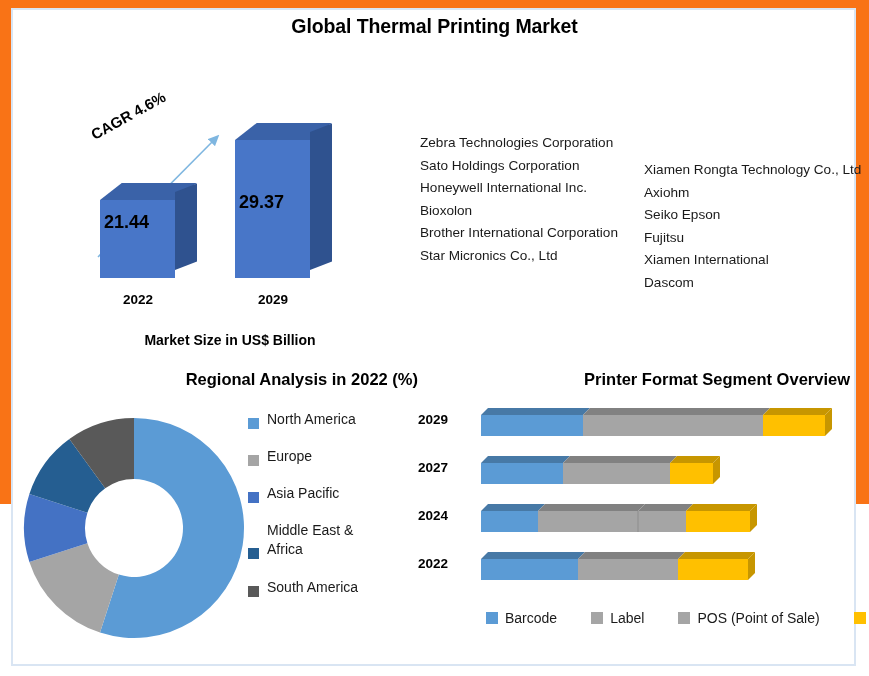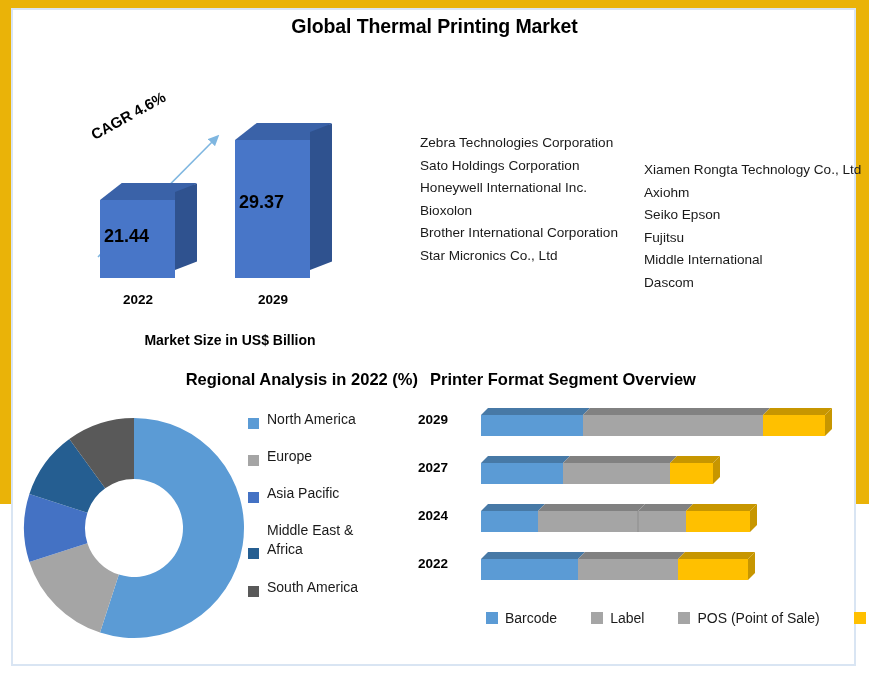--- a/index.html
+++ b/index.html
@@ -5,21 +5,21 @@
   * { box-sizing: border-box; margin: 0; padding: 0; }
   html, body {
     width: 869px; height: 676px;
     background: #ffffff;
     font-family: "Liberation Sans", sans-serif;
     overflow: hidden;
   }
   #page {
     position: relative;
     width: 869px; height: 504px;
-    background: #eab308;
+    background: #f97316;
   }
   #frame {
     position: absolute;
     left: 11px; top: 8px;
     width: 845px; height: 658px;
     border: 2px solid #d9e5f3;
     background: #ffffff;
   }
 
   
@@ -95,21 +95,21 @@
   }
   #donut-wrap { position: absolute; left: 18px; top: 412px; width: 228px; height: 232px; }
   #donut-legend { position: absolute; left: 248px; top: 410px; width: 170px; }
   .dl-row { display: flex; align-items: flex-end; margin-bottom: 18px; }
   .dl-swatch { width: 11px; height: 11px; flex: 0 0 11px; margin-top: 4px; margin-right: 8px; }
   .dl-label { font-size: 14px; color: #1a1a1a; line-height: 19px; }
 
   
   #stack-title {
     position: absolute; left: 430px; top: 370px; width: 420px;
-    text-align: left; font-size: 16.5px; font-weight: bold; color: #000000;
+    text-align: right; font-size: 16.5px; font-weight: bold; color: #000000;
   }
   #stack-area { position: absolute; left: 418px; top: 402px; width: 440px; height: 200px; }
   .sb-row { position: absolute; left: 0; width: 440px; height: 40px; }
   .sb-year {
     position: absolute; left: 0; top: 10px; width: 55px;
     text-align: left; font-size: 13.5px; font-weight: bold; color: #000000;
   }
   #stack-legend {
     position: absolute; left: 448px; top: 610px; width: 425px;
     display: flex; align-items: center; gap: 12px; padding-left: 38px;
@@ -137,21 +137,21 @@
       <line x1="38" y1="147" x2="157" y2="27" stroke="#7eb6e0" stroke-width="1.6" marker-end="url(#arrowhead)"></line>
     </svg>
 
     <div id="cagr-text">CAGR 4.6%</div>
 
     <div class="bar3d" style="left:40px; top:90px; width:75px; height:78px;">
       <div class="top"></div>
       <div class="side"></div>
       <div class="front"></div>
     </div>
-    <div class="bar-value" style="left:44px; top:116px;">21.44</div>
+    <div class="bar-value" style="left:44px; top:102px;">21.44</div>
     <div class="bar-year" style="left:30px; top:182px; width:96px;">2022</div>
 
     <div class="bar3d" style="left:175px; top:30px; width:75px; height:138px;">
       <div class="top"></div>
       <div class="side"></div>
       <div class="front"></div>
     </div>
     <div class="bar-value" style="left:179px; top:82px;">29.37</div>
     <div class="bar-year" style="left:165px; top:182px; width:96px;">2029</div>
 
@@ -166,21 +166,21 @@
     <div class="kp-item"> Bioxolon</div>
     <div class="kp-item"> Brother International Corporation</div>
     <div class="kp-item"> Star Micronics Co., Ltd</div>
   </div>
 
   <div id="kp-col-right" class="kp-col">
     <div class="kp-item">Xiamen Rongta Technology Co., Ltd</div>
     <div class="kp-item">Axiohm</div>
     <div class="kp-item"> Seiko Epson</div>
     <div class="kp-item"> Fujitsu</div>
-    <div class="kp-item"> Middle International</div>
+    <div class="kp-item"> Xiamen International</div>
     <div class="kp-item"> Dascom</div>
   </div>
 
   <div id="donut-title">Regional Analysis in 2022 (%)</div>
 
   <div id="donut-wrap">
     <svg id="donut-svg" viewBox="0 0 232 232" width="232" height="232">
         <path d="M 116 6 A 110 110 0 1 1 82.00813061875574 220.61621679246687 L 100.85816727562755 162.6017692984625 A 49 49 0 1 0 116 67 Z" fill="#5b9bd5"></path>
         <path d="M 82.00813061875574 220.61621679246687 A 110 110 0 0 1 11.3837832075331 149.9918693812442 L 69.39823070153747 131.14183272437242 A 49 49 0 0 0 100.85816727562755 162.6017692984625 Z" fill="#a5a5a5"></path>
         <path d="M 11.3837832075331 149.9918693812442 A 110 110 0 0 1 11.383783207533114 82.00813061875576 L 69.39823070153747 100.85816727562757 A 49 49 0 0 0 69.39823070153747 131.14183272437242 Z" fill="#4472c4"></path>

